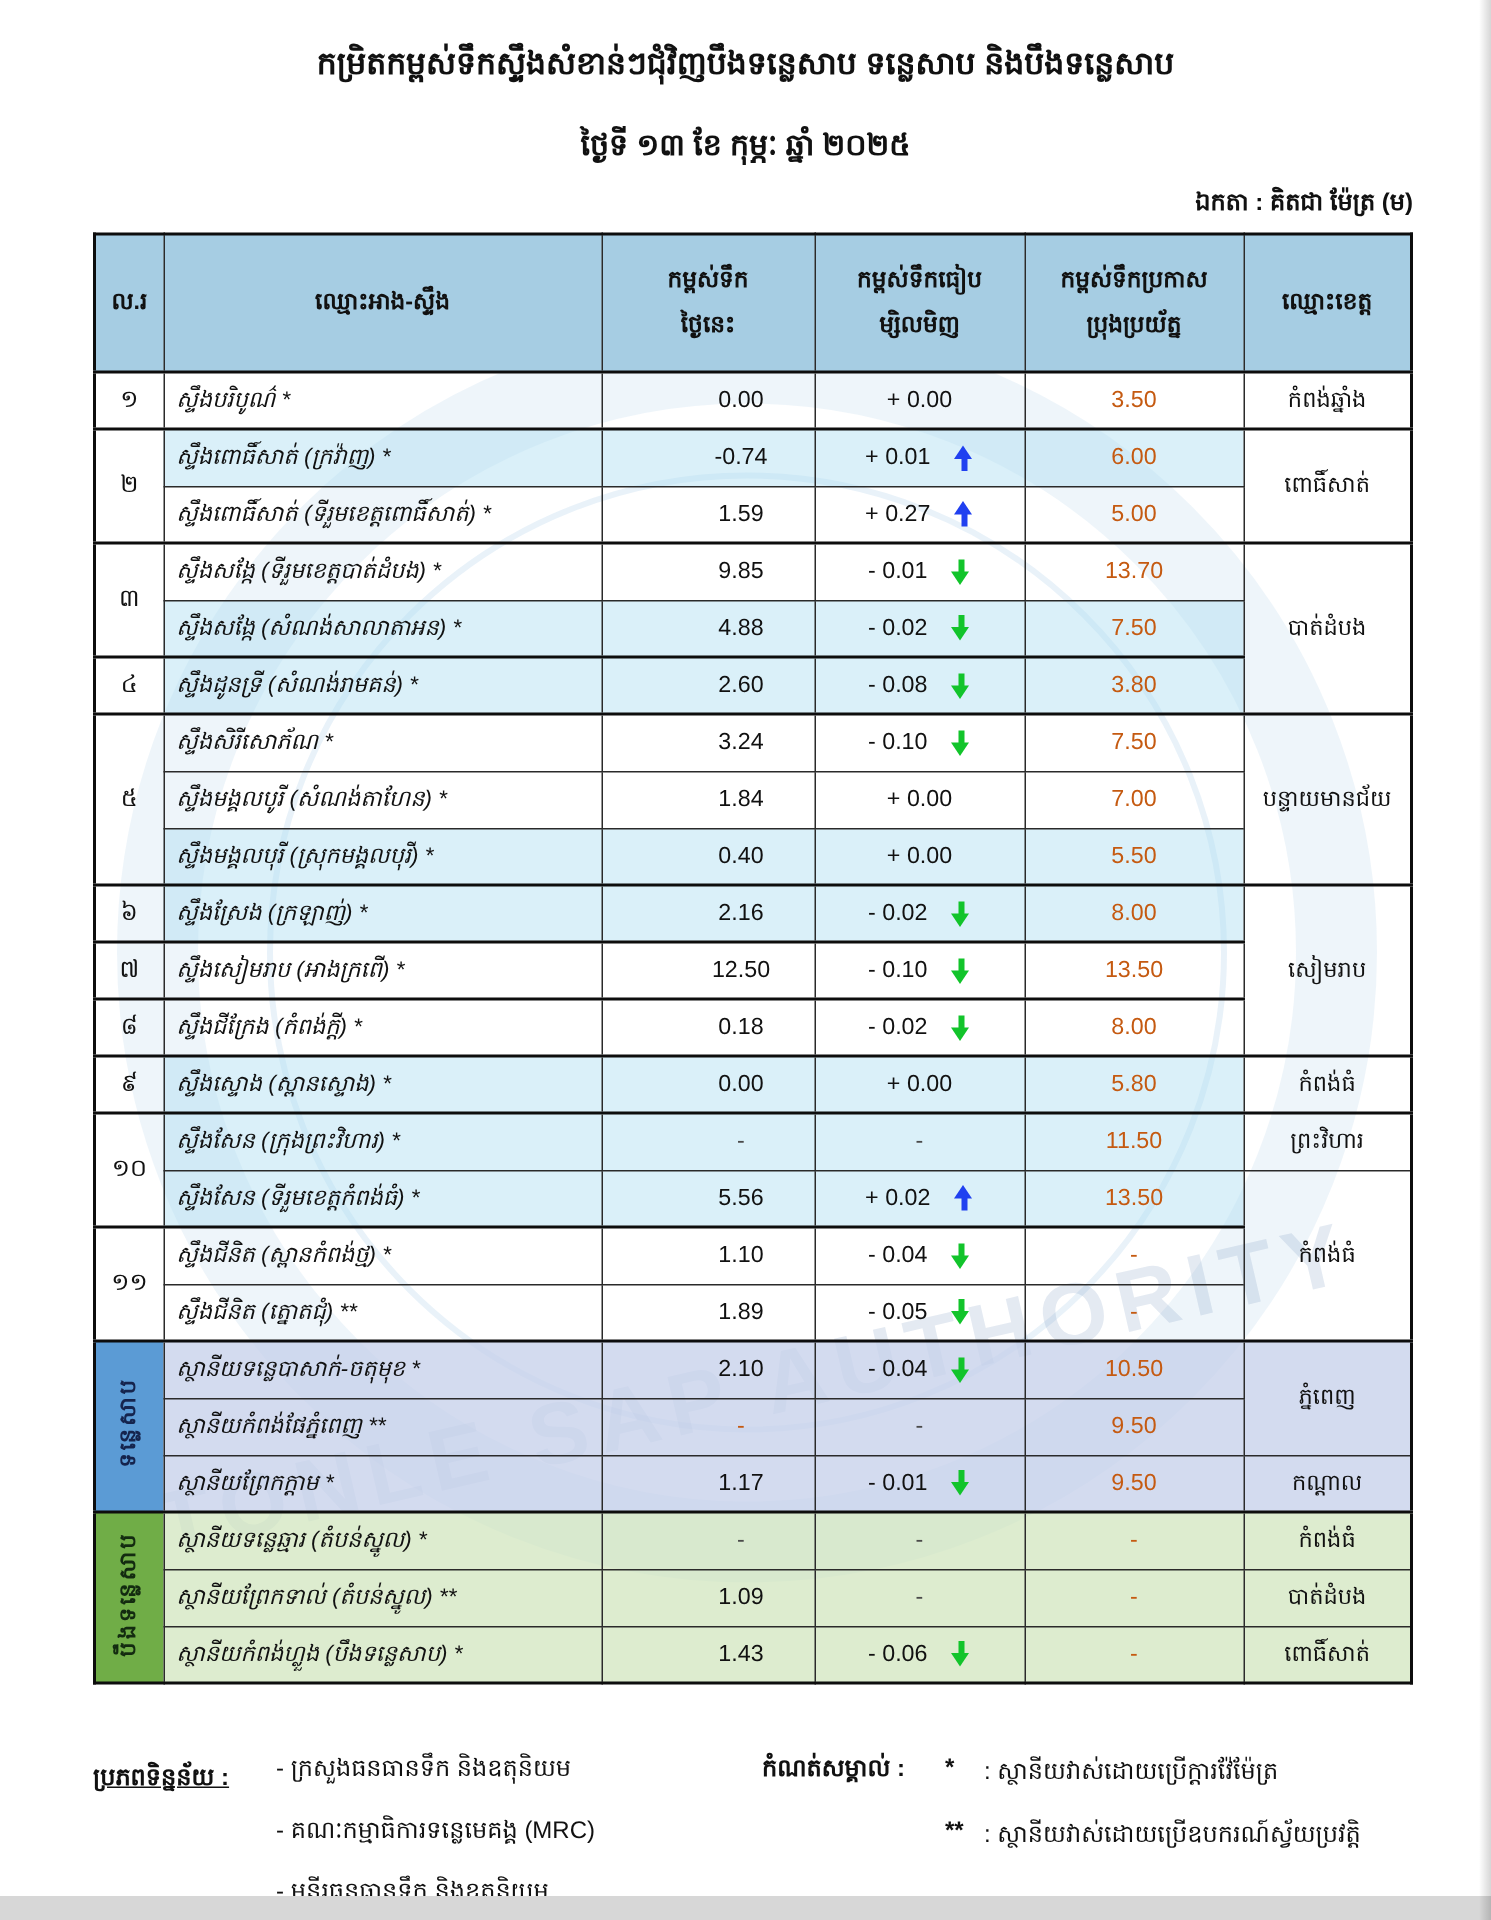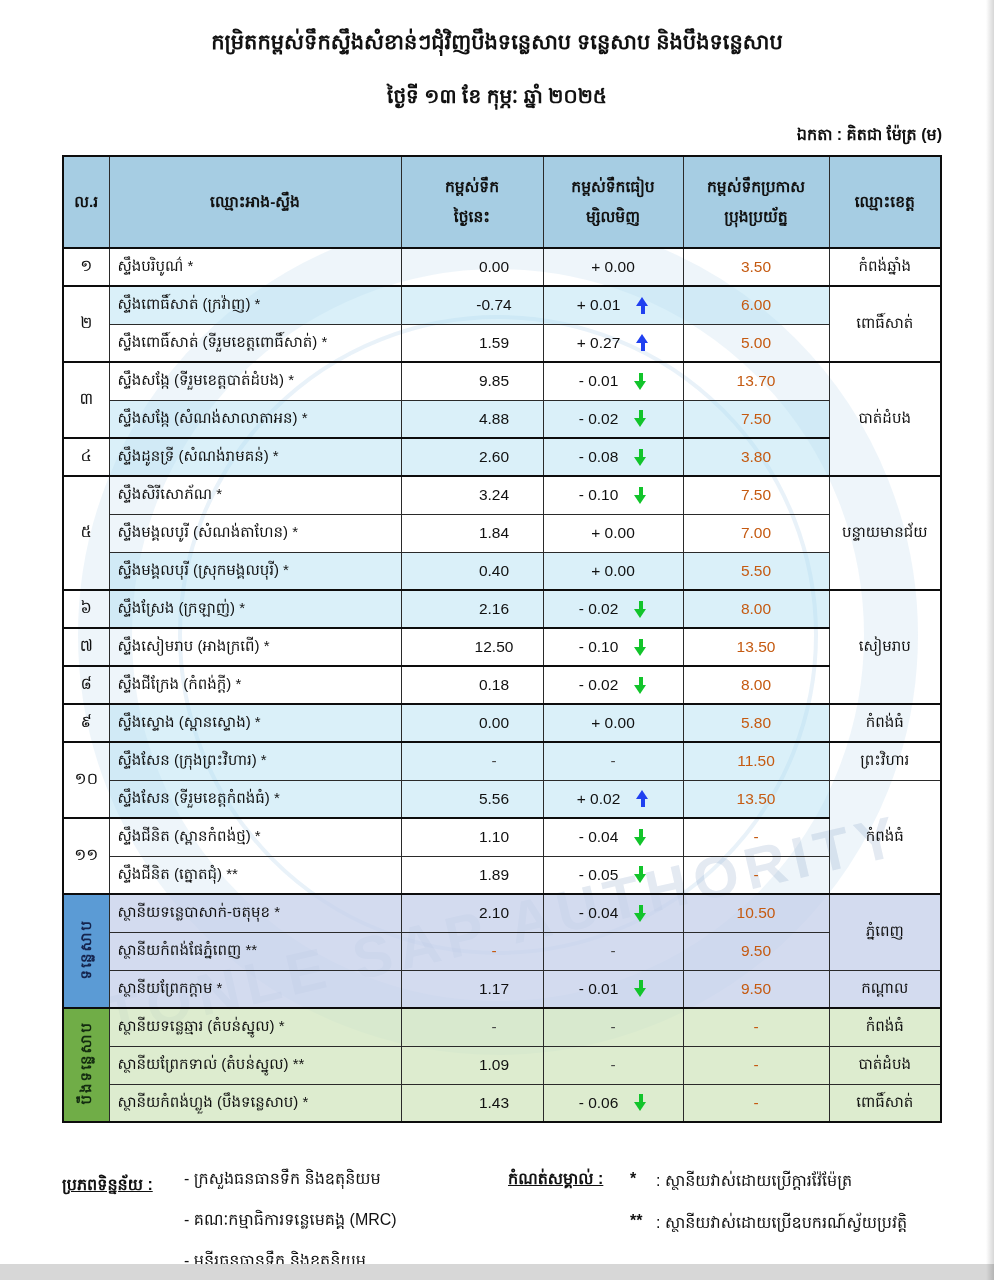--- a/index.html
+++ b/index.html
@@ -27,21 +27,21 @@
   .table-wrap{position:absolute;left:62px;top:155px;width:878px;}
   table{border-collapse:collapse;width:878px;table-layout:fixed;background:transparent;}
   th,td{border:1px solid #2a2a2a;border-left-width:1.5px;border-right-width:1.5px;
     padding:0 4px;box-sizing:border-box;}
   table{border:2.5px solid #0d0d0d;}
   thead th{background:var(--header-bg);font-weight:bold;font-size:15.5px;height:92px;
     border-bottom:2.5px solid #0d0d0d;line-height:1.95;vertical-align:middle;text-align:center;}
   tbody tr{height:38px;}
   tbody tr.group-start td{border-top:2.5px solid #0d0d0d;}
   .no-cell{text-align:center;font-size:16px;background:transparent;}
-  .name-cell{text-align:left;font-size:15px;padding-left:8px;}
+  .name-cell{text-align:left;font-size:15px;padding-left:8px;font-style:italic;}
   .num-cell{text-align:center;font-size:15.5px;padding-left:48px;}
   .change-cell{text-align:center;font-size:15.5px;}
   .ch-wrap{display:flex;align-items:center;justify-content:center;gap:16px;}
   .alert-cell{text-align:center;font-size:15.5px;color:var(--alert);}
   .prov-cell{text-align:center;font-size:15px;}
   .dash{color:#4a4a4a;}
   .orange{color:var(--alert) !important;}
   .bg-white{background:rgba(255,255,255,0);}
   .bg-cyan{background:rgba(173,221,241,0.45);}
   .bg-tonlesap{background:rgba(198,209,234,0.78);}
@@ -60,21 +60,21 @@
   .arrow.up::after{content:"";position:absolute;top:0;left:0;width:0;height:0;
     border-left:6.5px solid transparent;border-right:6.5px solid transparent;border-bottom:9px solid currentColor;}
   .arrow.down::before{top:0;}
   .arrow.down::after{content:"";position:absolute;bottom:0;left:0;width:0;height:0;
     border-left:6.5px solid transparent;border-right:6.5px solid transparent;border-top:9px solid currentColor;}
   
   .footer{position:absolute;left:62px;top:1128px;width:878px;height:120px;margin-top:40px;}
   .source-label{position:absolute;left:0;top:6px;font-size:16px;font-weight:bold;text-decoration:underline;}
   .source-list{position:absolute;left:122px;top:0;margin:0;padding:0;list-style:none;}
   .source-list li{font-size:16px;margin-bottom:17px;}
-  .note-label{position:absolute;left:446px;top:0;font-size:16px;font-weight:bold;text-decoration:underline;}
+  .note-label{position:absolute;left:446px;top:0;font-size:16px;font-weight:bold;}
   .notes-list{position:absolute;left:568px;top:2px;}
   .note-row{display:flex;margin-bottom:18px;font-size:16px;}
   .note-sym{width:26px;font-weight:bold;}
   .note-text{}
 </style>
 </head>
 <body>
 
 <div class="page">
 

